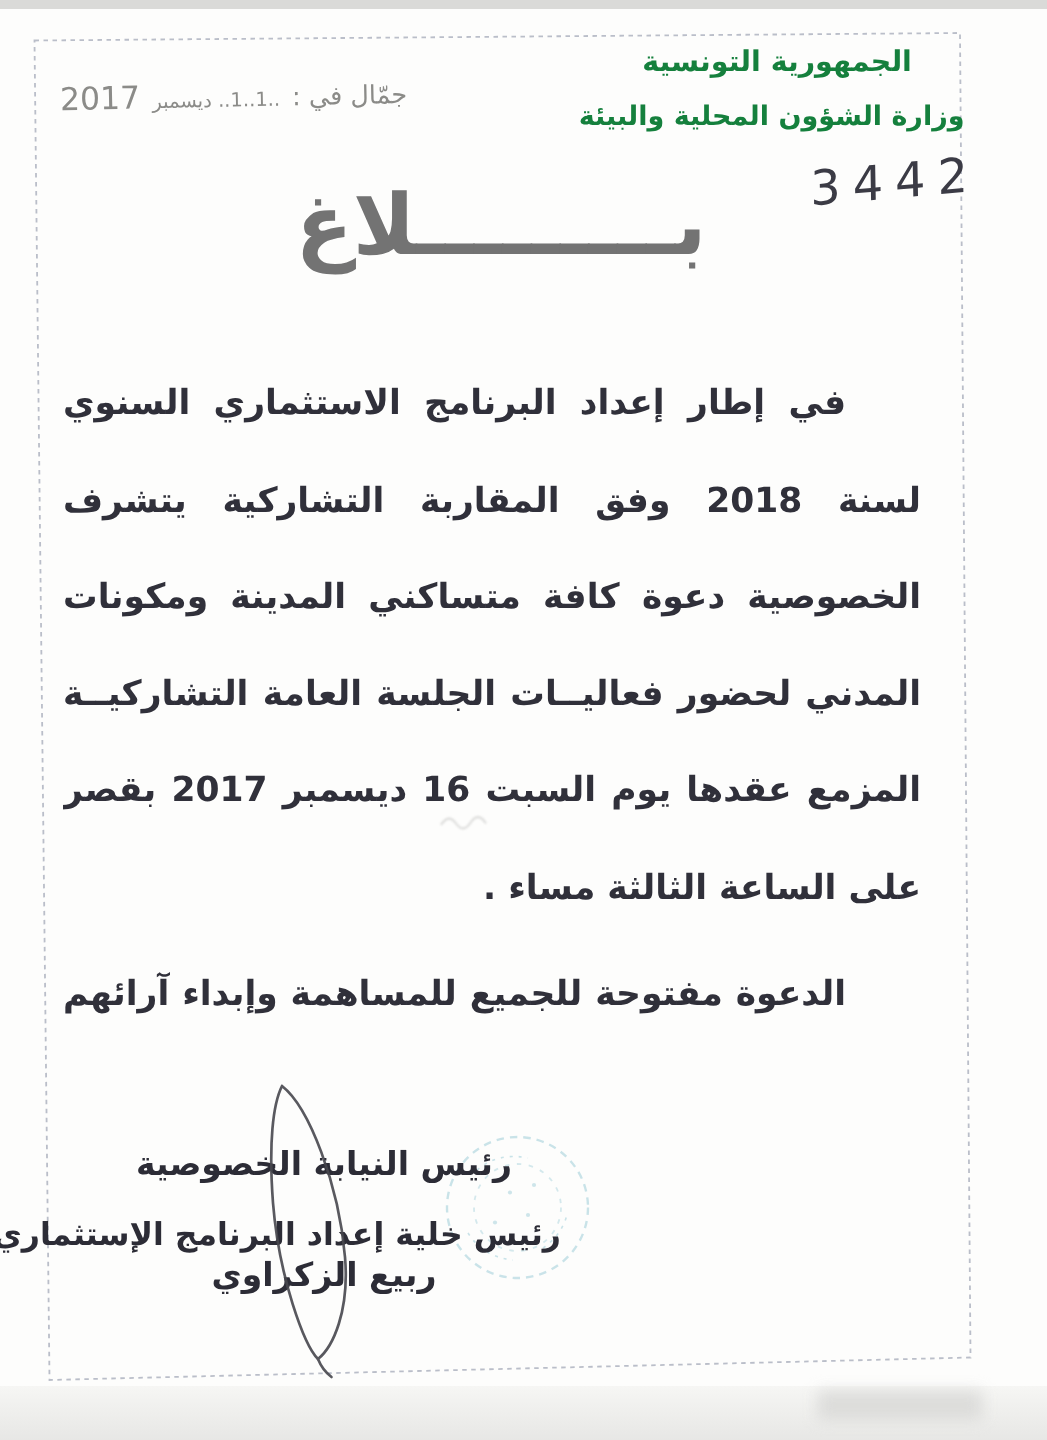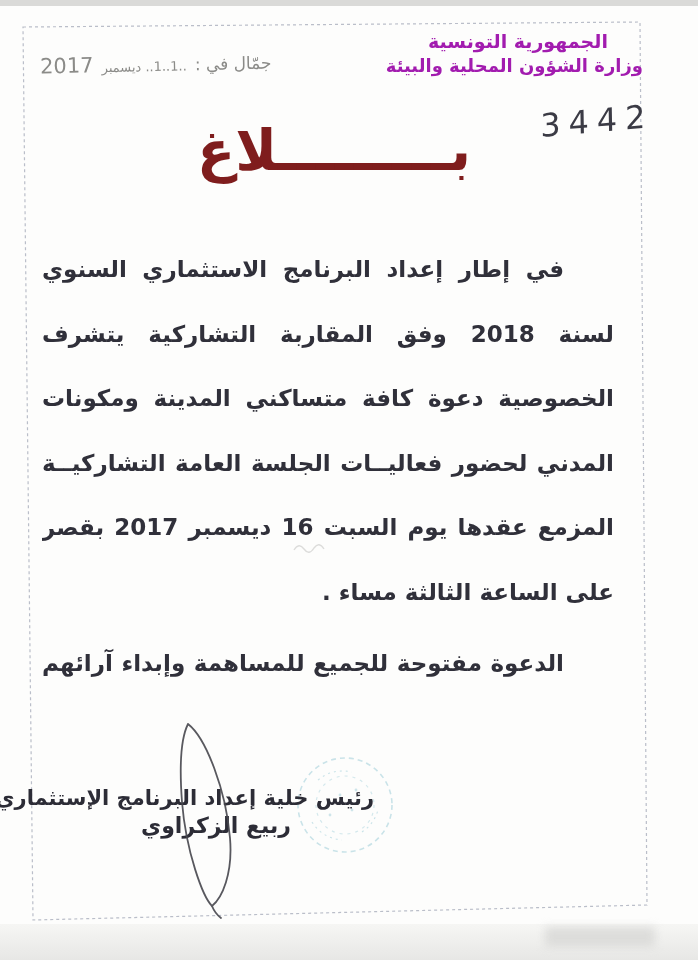--- a/index.html
+++ b/index.html
@@ -27,38 +27,38 @@
     direction: rtl; white-space: nowrap;
     color: #8b8b88; transform: rotate(-1.2deg);
   }
   .date-stamp .prefix { font-size: 17px; }
   .date-stamp .middle { font-size: 13px; letter-spacing: 1px; margin: 0 3px; }
   .date-stamp .year   { font-size: 21px; letter-spacing: 2px; }
   
   .header-block {
     position: absolute; top: 30px; right: 55px; width: 250px;
     direction: rtl; text-align: center;
-    color: #a21caf; font-weight: bold;
+    color: #15803d; font-weight: bold;
   }
   .header-republic { font-size: 19px; white-space: nowrap; }
-  .header-ministry { font-size: 18px; margin-top: 3px; white-space: nowrap; }
+  .header-ministry { font-size: 18px; margin-top: 15px; white-space: nowrap; }
   .header-municipality {
     font-size: 20px; margin-top: 4px; white-space: nowrap;
     text-decoration: underline; text-underline-offset: 3px;
   }
   .ref-number {
     position: absolute; top: 102px; left: 540px;
     font-size: 32px; color: #3b3b45; letter-spacing: 8px;
     transform: rotate(-5deg) skewX(-4deg);
   }
   
   .doc-title {
     position: absolute; top: 118px; left: 24px; width: 620px;
     text-align: center; direction: rtl;
-    font-size: 56px; font-weight: bold; color: #7f1d1d;
+    font-size: 56px; font-weight: bold; color: #737373;
   }
   
   .body-text {
     position: absolute; top: 237px; right: 84px; width: 572px;
     direction: rtl; color: #30303a;
     font-size: 23px; font-weight: bold;
   }
   .body-line {
     height: 64.5px; line-height: 64.5px;
     text-align: justify; text-align-last: justify;
@@ -139,20 +139,21 @@
     </g>
     <g fill="#a8d2dc" opacity="0.55">
       <circle cx="340" cy="795" r="1.4"></circle>
         <circle cx="352" cy="810" r="1.4"></circle>
       <circle cx="330" cy="815" r="1.4"></circle>
         <circle cx="356" cy="790" r="1.4"></circle>
     </g>
   </svg>
 
   <div class="sig-block">
+    <div class="sig-role-1">رئيس النيابة الخصوصية</div>
     <div class="sig-role-2">رئيس خلية إعداد البرنامج الإستثماري</div>
     <div class="sig-name">ربيع الزكراوي</div>
   </div>
 
   <svg class="overlay-svg" viewBox="0 0 698 960">
     <g stroke="#47474e" stroke-width="1.8" fill="none" opacity="0.9" stroke-linecap="round">
       <path d="M188,724 C206,738 226,790 230,838 C233,874 222,898 212,906 C203,897 186,852 182,802 C179,762 182,736 188,724"></path>
       <path d="M212,906 C214,911 217,915 221,918"></path>
     </g>
   </svg>

